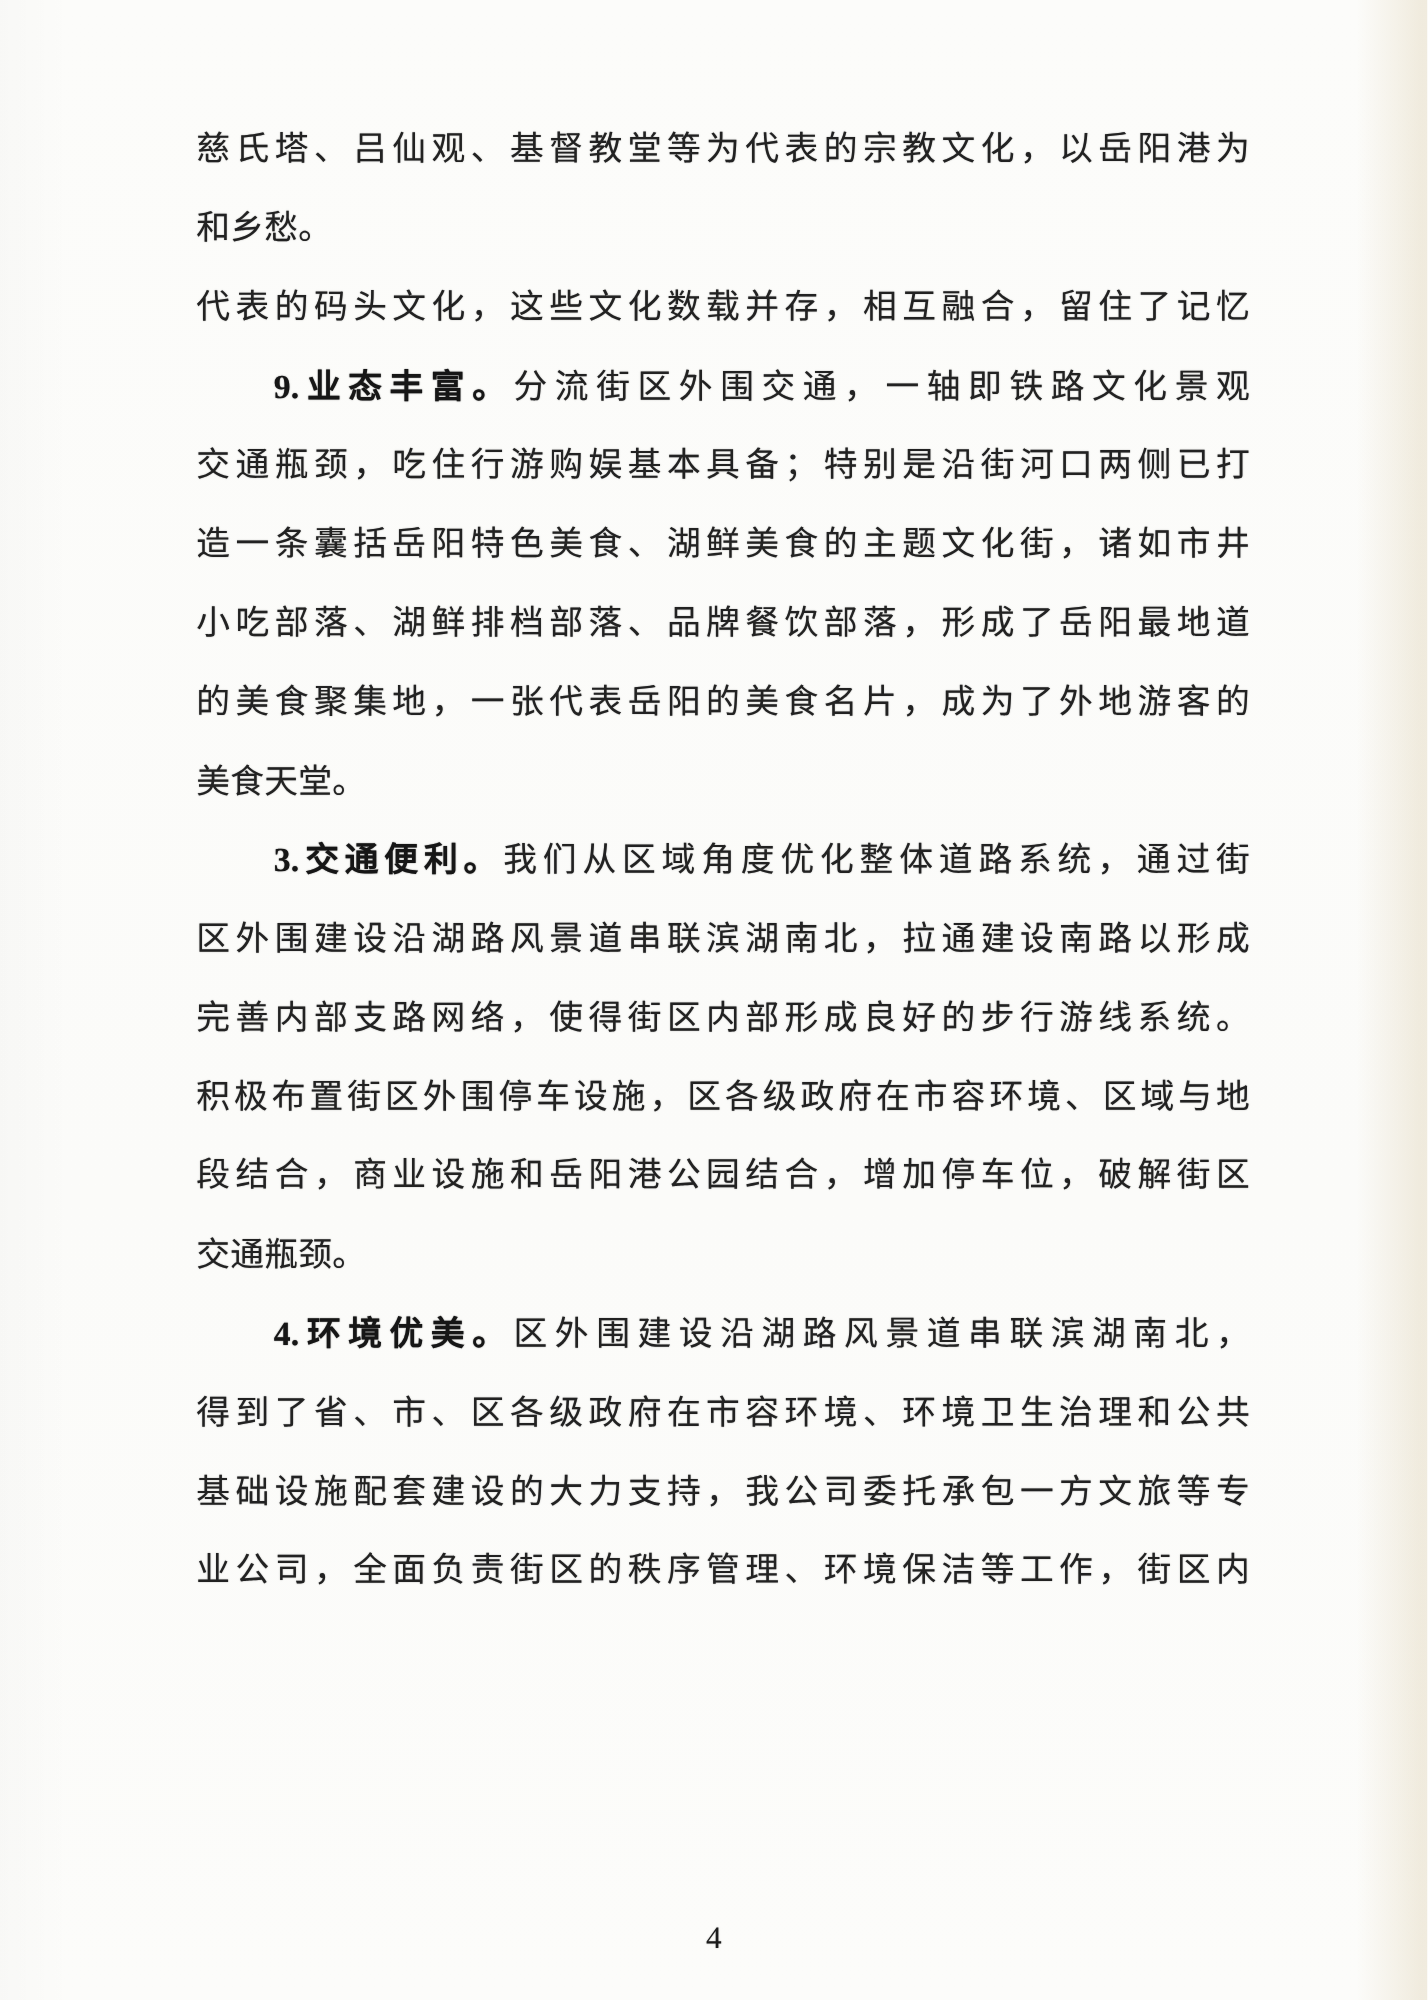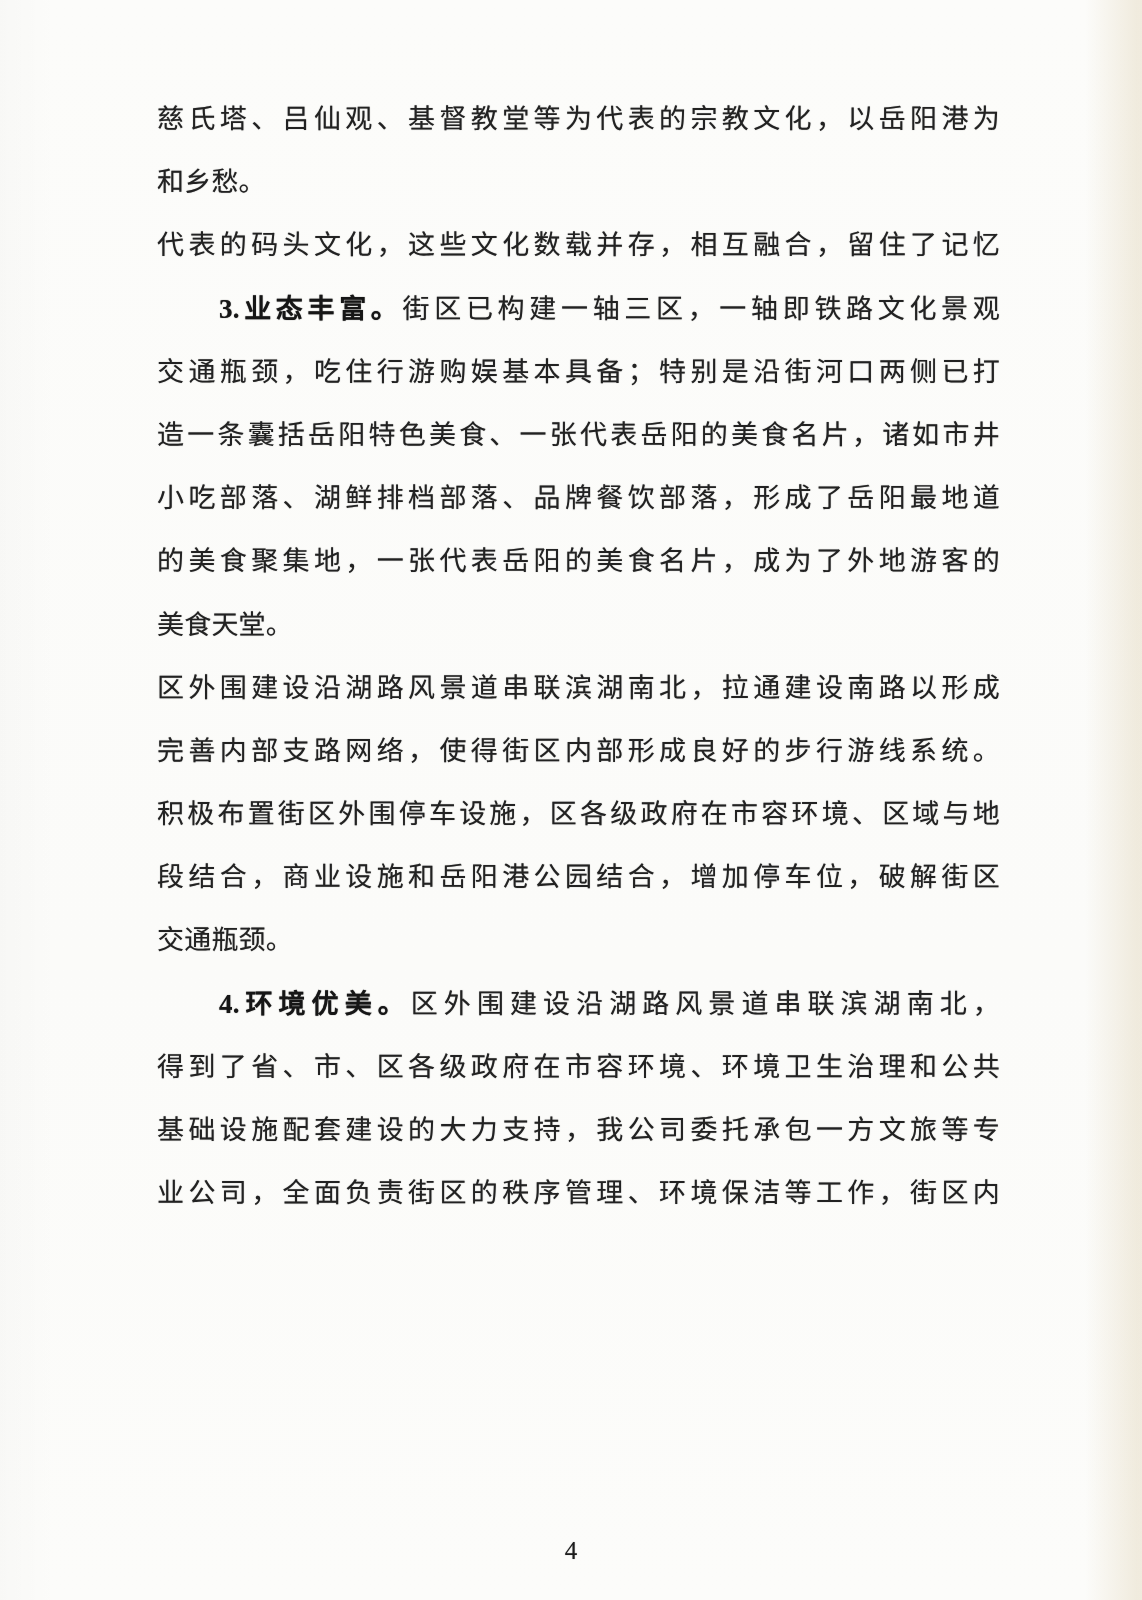--- a/index.html
+++ b/index.html
@@ -61,27 +61,28 @@
 </head>
 <body>
 
 <div class="page">
   <div class="text-block">
 
     <div class="line">慈氏塔、吕仙观、基督教堂等为代表的宗教文化，以岳阳港为</div>
     <div class="line end">和乡愁。</div>
     <div class="line">代表的码头文化，这些文化数载并存，相互融合，留住了记忆</div>
 
-    <div class="line indent"><span class="lead">3.业态丰富。</span><span>街区已构建一轴三区，一轴即铁路文化景观</span></div>
+    <div class="line indent"><span class="lead">9.业态丰富。</span><span>分流街区外围交通，一轴即铁路文化景观</span></div>
     <div class="line">交通瓶颈，吃住行游购娱基本具备；特别是沿街河口两侧已打</div>
-    <div class="line">造一条囊括岳阳特色美食、一张代表岳阳的美食名片，诸如市井</div>
+    <div class="line">造一条囊括岳阳特色美食、湖鲜美食的主题文化街，诸如市井</div>
     <div class="line">小吃部落、湖鲜排档部落、品牌餐饮部落，形成了岳阳最地道</div>
     <div class="line">的美食聚集地，一张代表岳阳的美食名片，成为了外地游客的</div>
     <div class="line end">美食天堂。</div>
 
+    <div class="line indent"><span class="lead">3.交通便利。</span><span>我们从区域角度优化整体道路系统，通过街</span></div>
     <div class="line">区外围建设沿湖路风景道串联滨湖南北，拉通建设南路以形成</div>
     <div class="line">完善内部支路网络，使得街区内部形成良好的步行游线系统。</div>
     <div class="line">积极布置街区外围停车设施，区各级政府在市容环境、区域与地</div>
     <div class="line">段结合，商业设施和岳阳港公园结合，增加停车位，破解街区</div>
     <div class="line end">交通瓶颈。</div>
 
     <div class="line indent"><span class="lead">4.环境优美。</span><span>区外围建设沿湖路风景道串联滨湖南北，</span></div>
     <div class="line">得到了省、市、区各级政府在市容环境、环境卫生治理和公共</div>
     <div class="line">基础设施配套建设的大力支持，我公司委托承包一方文旅等专</div>
     <div class="line">业公司，全面负责街区的秩序管理、环境保洁等工作，街区内</div>

